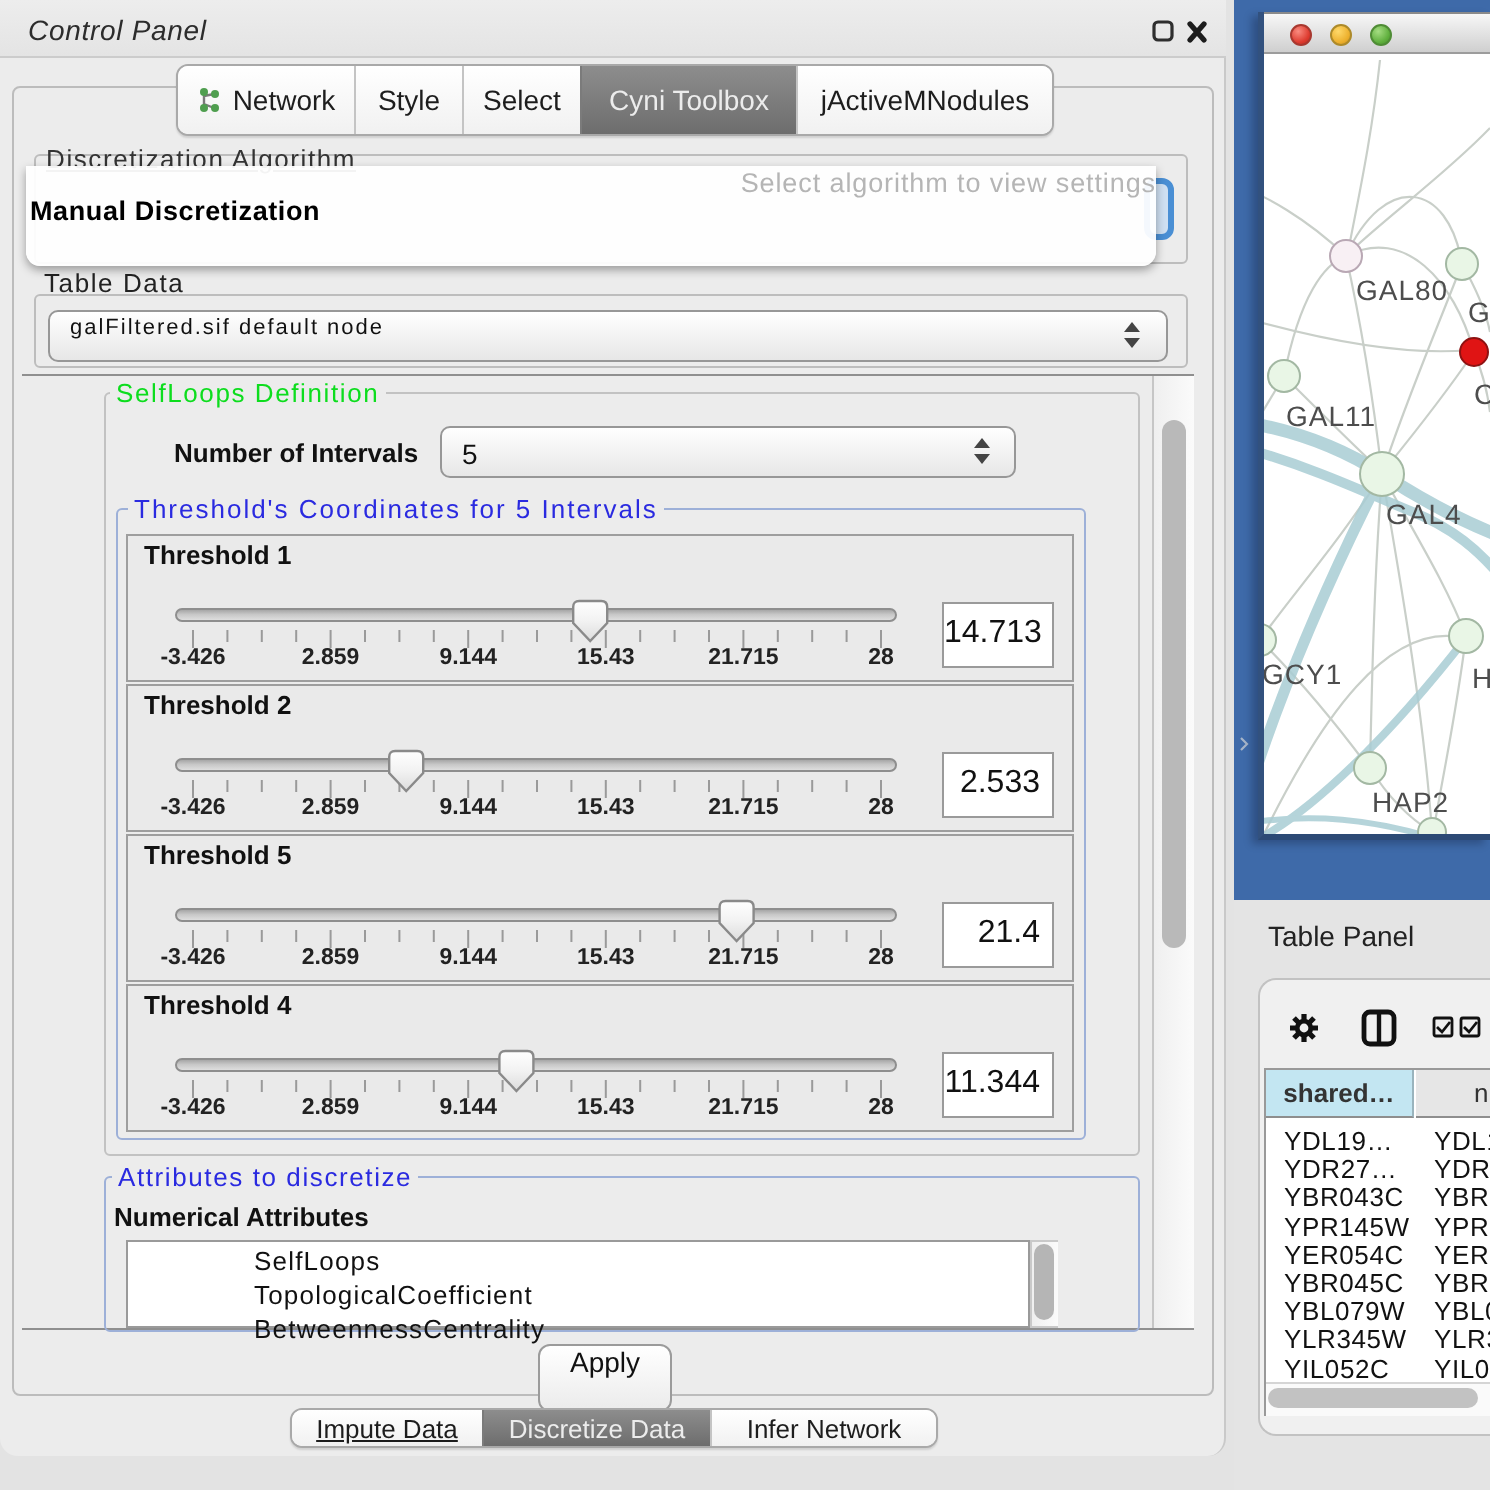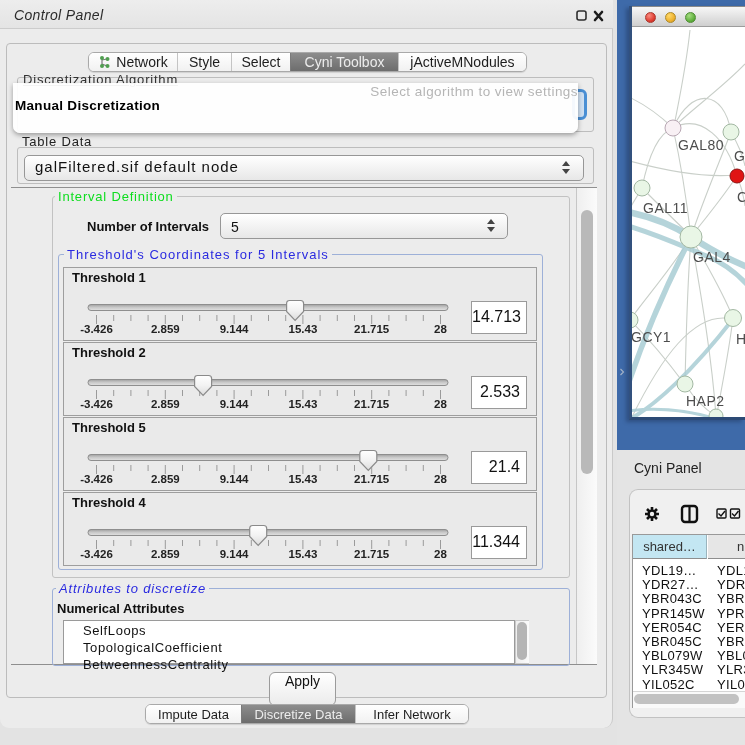--- a/index.html
+++ b/index.html
@@ -29,33 +29,33 @@
   box-shadow:0 1px 1px rgba(0,0,0,0.12); }
 .seg .s { font-size:14px; color:#1d1d1d; display:flex; align-items:center; justify-content:center;
   border-left:1px solid #c4c4c4; background:linear-gradient(#ffffff,#f1f1f1); }
 .seg .s:first-child { border-left:none; }
 .seg .s.sel { background:linear-gradient(#8d8d8d,#6d6d6d); color:#ececec; border-left-color:#7b7b7b; }
 
 .gb { position:absolute; border:1px solid #bdbdbd; border-radius:3px; }
 .gbt { position:absolute; font-size:13px; letter-spacing:0.8px; background:transparent; padding:0 3px; }
 
 .combo { position:absolute; background:linear-gradient(#ffffff,#e7e7e7); border:1px solid #979797; border-radius:5px;
-  font-size:15px; color:#111; }
+  font-size:11px; color:#111; }
 .combo .tx { position:absolute; left:10px; top:2px; letter-spacing:1px; }
 .updown { position:absolute; width:9px; }
 .updown .u { width:0; height:0; border-left:4px solid transparent; border-right:4px solid transparent; border-bottom:5px solid #444; margin-bottom:3px; }
 .updown .d { width:0; height:0; border-left:4px solid transparent; border-right:4px solid transparent; border-top:5px solid #444; }
 
 .tbox { position:absolute; left:63px; width:474px; height:74px; background:#eaeaea; border:1px solid #9e9e9e; }
 .tbox .lab { position:absolute; left:8px; top:2px; font-size:13px; font-weight:bold; color:#111; }
 .tbox .vbox { position:absolute; left:407px; top:33px; width:56px; height:33px; background:#ffffff; border:1px solid #9a9a9a;
   font-size:16px; color:#111; text-align:right; line-height:29px; padding-right:6px; }
 .ticklab { position:absolute; font-size:11.5px; font-weight:bold; color:#222; transform:translateX(-50%); white-space:nowrap; }
 
-#numlist { position:absolute; background:#ffffff; border:1px solid #9a9a9a; font-size:13px; letter-spacing:0.6px; color:#111; }
+#numlist { position:absolute; background:#ffffff; border:1px solid #9a9a9a; font-size:13px; letter-spacing:0.6px; color:#111;padding-left:44px; }
 #numlist div { padding-left:19px; height:14px; line-height:14px; margin-top:3px; }
 
 .sbtrack { position:absolute; background:linear-gradient(90deg,#efefef,#fbfbfb); border-left:1px solid #c6c6c6; }
 .sbthumb { position:absolute; background:#b9b9b9; border-radius:6px; }
 
 #popup { position:absolute; left:13px; top:83px; width:565px; height:50px;
   background:rgba(255,255,255,0.94); border-radius:0 0 7px 7px;
   box-shadow:0 2px 5px rgba(0,0,0,0.35); z-index:50; }
 #popup .ph { position:absolute; left:0; top:1px; width:100%; text-align:right; font-size:13.5px; letter-spacing:0.45px; color:#b5b5b5; }
 #popup .i1 { position:absolute; left:2px; top:15px; font-size:13.5px; letter-spacing:0.3px; font-weight:bold; color:#000; }
@@ -70,21 +70,21 @@
   border-left:3px solid #32517e; border-bottom:3px solid #2c4a75; box-shadow:-3px 2px 4px rgba(0,0,20,0.25); }
 #nettitle { position:absolute; left:0; top:0; width:113px; height:21px;
   background:linear-gradient(#f7f7f7,#cfcfcf); border-top:1px solid #8a8a8a; border-bottom:1px solid #9c9c9c; }
 .tl { position:absolute; top:5px; width:11px; height:11px; border-radius:50%; }
 #tablepanelarea { position:absolute; left:0; top:450px; width:128px; height:295px; background:#e4e4e4; }
 #tablepanelarea .t { position:absolute; left:17px; top:10px; font-size:14px; color:#222; }
 #tablewin { position:absolute; left:12px; top:39px; width:116px; height:229px; background:#f0f0f0;
   border:1px solid #c2c2c2; border-radius:9px 0 0 9px; border-right:none; }
 #tbl { position:absolute; left:2px; top:44px; width:114px; height:174px; background:#ffffff; border:1px solid #999; border-right:none; }
 #tbl .hdr1 { position:absolute; left:0; top:0; width:74px; height:24px; background:#c3e6f2; border-right:1px solid #9ab4bd;
-  border-bottom:1px solid #8e8e8e; font-size:13px; color:#333; text-align:center; line-height:24px; }
+  border-bottom:1px solid #8e8e8e; font-size:13px; color:#333; text-align:center; line-height:24px;font-weight:bold; }
 #tbl .hdr2 { position:absolute; left:75px; top:0; width:39px; height:24px; background:#e6e6e6;
   border-bottom:1px solid #8e8e8e; font-size:13px; color:#333; padding-left:29px; line-height:24px; overflow:hidden; }
 #tbl .rows { position:absolute; left:0; top:25px; width:114px; height:131px; overflow:hidden; font-size:13px; letter-spacing:0.3px; color:#111; padding-top:4px; }
 #tbl .r { height:14.2px; line-height:14.2px; white-space:nowrap; }
 #tbl .c1 { display:inline-block; width:75px; padding-left:9px; overflow:hidden; vertical-align:top; }
 #tbl .c2 { display:inline-block; padding-left:9px; vertical-align:top; white-space:nowrap; }
 </style>
 </head>
 <body>
 
@@ -92,21 +92,21 @@
   <div id="titlebar">
       <span class="t">Control Panel</span>
     </div>
 
   <svg class="abs" style="left:576px;top:10px;" width="30" height="12" viewBox="0 0 30 12">
     <rect x="1" y="1" width="9" height="9" rx="2" fill="none" stroke="#2e2e2e" stroke-width="1.6"></rect>
     <path d="M19,2 L26,10 M26,2 L19,10" stroke="#1c1c1c" stroke-width="2.6" stroke-linecap="round"></path>
   </svg>
   <div id="innerpanel"></div>
 
-  <div class="seg" style="left:88px;top:32px;height:20px;margin-top:20px;">
+  <div class="seg" style="left:88px;top:32px;height:36px;">
     <div class="s" style="width:88px;">
       <svg width="13" height="14" viewBox="0 0 13 14" style="margin-right:5px;">
         <path d="M4,3 L4,11 M4,5 L9,4 M4,9 L9,11" stroke="#7a7a7a" stroke-width="1.2" fill="none"></path>
         <circle cx="4" cy="3" r="2" fill="#4f9e4f"></circle>
           <circle cx="4" cy="11" r="2" fill="#4f9e4f"></circle>
         <circle cx="9.5" cy="4" r="2" fill="#4f9e4f"></circle>
           <circle cx="9.5" cy="11" r="2" fill="#4f9e4f"></circle>
       </svg>Network</div>
     <div class="s" style="width:54px;">Style</div>
     <div class="s" style="width:59px;">Select</div>
@@ -132,29 +132,29 @@
   <div class="abs" id="viewport" style="left:11px;top:187px;width:586px;height:477px;border-top:1px solid #8f8f8f;">
   </div>
 
   <div class="sbtrack" style="left:576px;top:188px;width:21px;height:476px;"></div>
   <div class="sbthumb" style="left:581px;top:210px;width:12px;height:264px;"></div>
 
   <div class="abs" style="left:11px;top:664px;width:586px;height:1px;background:#8f8f8f;"></div>
   <div id="applybtn">Apply</div>
 
   <div class="seg" style="left:145px;top:704px;height:20px;">
-    <div class="s" style="width:95px;font-size:13px;">Impute Data</div>
+    <div class="s" style="width:95px;font-size:13px;text-decoration:underline;">Impute Data</div>
     <div class="s sel" style="width:114px;font-size:13px;">Discretize Data</div>
     <div class="s" style="width:113px;font-size:13px;">Infer Network</div>
   </div>
 </div>
 
 <div id="scrollcontent">
 <div class="gb" style="left:52px;top:196px;width:518px;height:382px;border-color:#c2c2c2;"></div>
-<div class="gbt" style="left:55px;top:189px;color:#0ddd1e;background:#ececec;">Interval Definition</div>
+<div class="gbt" style="left:55px;top:189px;color:#0ddd1e;background:#ececec;">SelfLoops Definition</div>
 <div class="abs" style="left:87px;top:219px;font-size:13px;font-weight:bold;color:#111;">Number of Intervals</div>
 <div class="combo" style="left:220px;top:213px;width:288px;height:26px;font-size:14px;">
 <span class="tx" style="top:5px;">5</span>
 <div class="updown" style="right:11px;top:5px;">
         <div class="u"></div>
         <div class="d"></div>
       </div>
     </div>
 <div class="gb" style="left:58px;top:254px;width:485px;height:316px;border-color:#9db0d8;"></div>
 <div class="gbt" style="left:64px;top:247px;color:#2a2ae0;background:#ececec;letter-spacing:1px;">Threshold's Coordinates for 5 Intervals</div>
@@ -268,21 +268,21 @@
       </svg>
       <div class="ticklab" style="left:32.5px;top:55px;">-3.426</div>
       <div class="ticklab" style="left:101.3px;top:55px;">2.859</div>
       <div class="ticklab" style="left:170.1px;top:55px;">9.144</div>
       <div class="ticklab" style="left:238.9px;top:55px;">15.43</div>
       <div class="ticklab" style="left:307.7px;top:55px;">21.715</div>
       <div class="ticklab" style="left:376.5px;top:55px;">28</div>
       <div class="vbox">11.344</div>
     </div>
 <div class="gb" style="left:52px;top:588px;width:518px;height:78px;border-color:#9db0d8;"></div>
-<div class="gbt" style="left:56px;top:581px;color:#2a2ae0;background:#ececec;font-style:italic;">Attributes to discretize</div>
+<div class="gbt" style="left:56px;top:581px;color:#2a2ae0;background:#ececec;">Attributes to discretize</div>
 <div class="abs" style="left:57px;top:601px;font-size:13px;font-weight:bold;color:#111;">Numerical Attributes</div>
 <div id="numlist" style="left:63px;top:620px;width:452px;height:44px;">
 <div>SelfLoops</div>
       <div>TopologicalCoefficient</div>
       <div>BetweennessCentrality</div>
     </div>
 <div class="sbtrack" style="left:515px;top:620px;width:14px;height:44px;border:1px solid #c9c9c9;border-right:none;"></div>
 <div class="sbthumb" style="left:517px;top:622px;width:10px;height:38px;background:#b5b5b5;"></div>
 </div>
 
@@ -349,21 +349,21 @@
           <text x="105" y="174">C</text>
           <text x="11" y="185">GAL11</text>
           <text x="61" y="234">GAL4</text>
           <text x="104" y="316">H</text>
           <text x="-1" y="314">GCY1</text>
           <text x="54" y="378">HAP2</text>
         </g>
       </svg>
   </div>
   <div id="tablepanelarea">
-    <div class="t">Cyni Panel</div>
+    <div class="t">Table Panel</div>
     <div id="tablewin">
 
       <svg style="position:absolute;left:12px;top:14px;" width="100" height="20" viewBox="0 0 100 20">
         <g fill="#111">
           <circle cx="10" cy="10" r="4.6"></circle>
           <g stroke="#111" stroke-width="2.6">
             <path d="M10,3 L10,17 M3,10 L17,10 M5,5 L15,15 M15,5 L5,15"></path>
           </g>
           <circle cx="10" cy="10" r="2.2" fill="#f0f0f0"></circle>
         </g>

